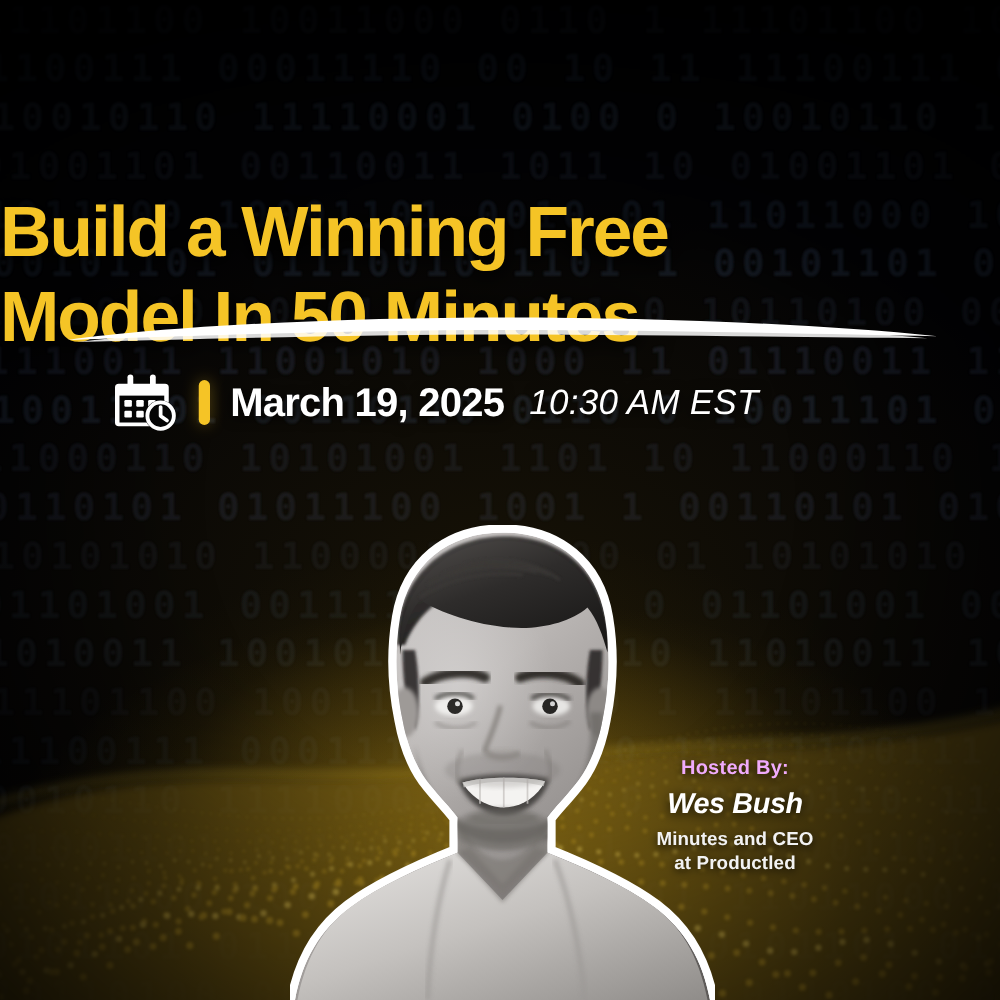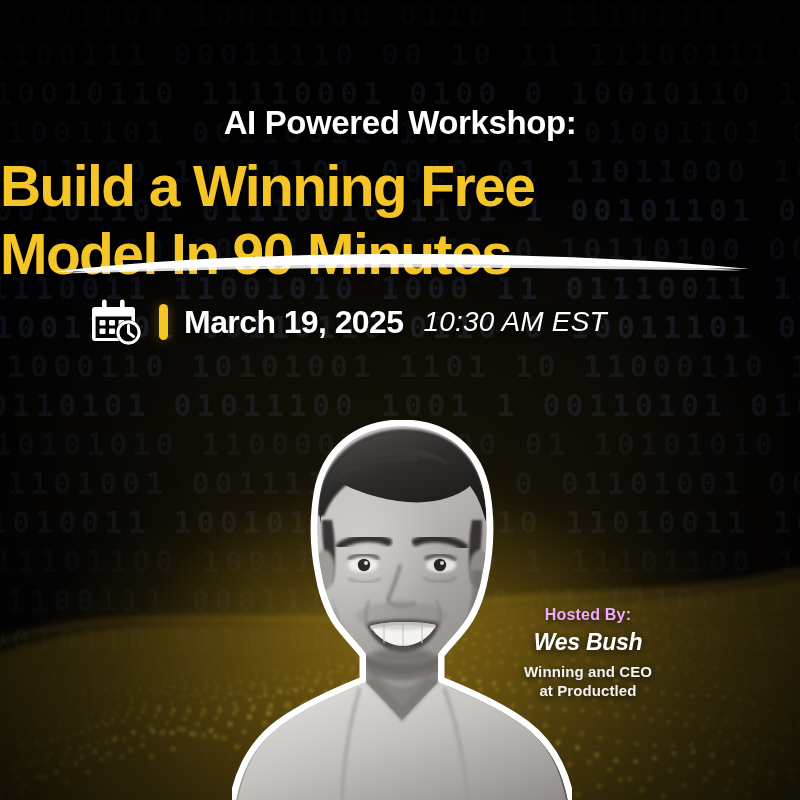--- a/index.html
+++ b/index.html
@@ -1247,25 +1247,24 @@
       <g opacity="0.5" filter="url(#softwave2)">
         <path d="M -20 648 C 130 596, 260 634, 392 612 C 530 588, 670 606, 820 566" fill="none" stroke="#E4BE38" stroke-width="7" stroke-opacity="0.45"></path>
       </g>
     </svg>
   </div>
 
   <div class="layer" id="vignette-layer"></div>
 
   <div id="content">
 
-    <div id="eyebrow">AI Powered Workshop:</div>
 
     <div id="headline">
       <div class="hl-line">Build a Winning Free</div>
-      <div class="hl-line">Model In 90 Minutes</div>
+      <div class="hl-line">Model In 50 Minutes</div>
     </div>
 
     <div id="underline-stroke">
       <svg viewBox="0 0 700 34" xmlns="http://www.w3.org/2000/svg" aria-hidden="true">
         <path d="M2 20 C 90 8, 230 2, 352 2 C 470 2, 600 7, 698 17
                  C 600 15, 470 12, 352 12 C 230 12, 92 17, 2 20 Z" fill="#ffffff"></path>
         <path d="M10 21.5 C 100 11, 235 5.5, 352 5.5 C 468 5.5, 596 10, 690 18.5
                  C 596 18, 468 15.5, 352 15.5 C 235 15.5, 100 19.5, 10 21.5 Z" fill="#ffffff" opacity="0.85"></path>
       </svg>
     </div>
@@ -1438,19 +1437,19 @@
 
           <path d="M240 150 C 244 196, 228 232, 202 250 L 214 256 C 240 236, 254 196, 250 150 Z" fill="#55524f" opacity="0.45" filter="url(#facesoft)"></path>
         </g>
       </svg>
     </div>
 
     <div id="host-block">
       <div id="hosted-by-label">Hosted By:</div>
       <div id="host-name">Wes Bush</div>
       <div id="host-role">
-        <div>Winning and CEO</div>
+        <div>Minutes and CEO</div>
         <div>at Productled</div>
       </div>
     </div>
 
   </div>
 </div>
 
 </body></html>

